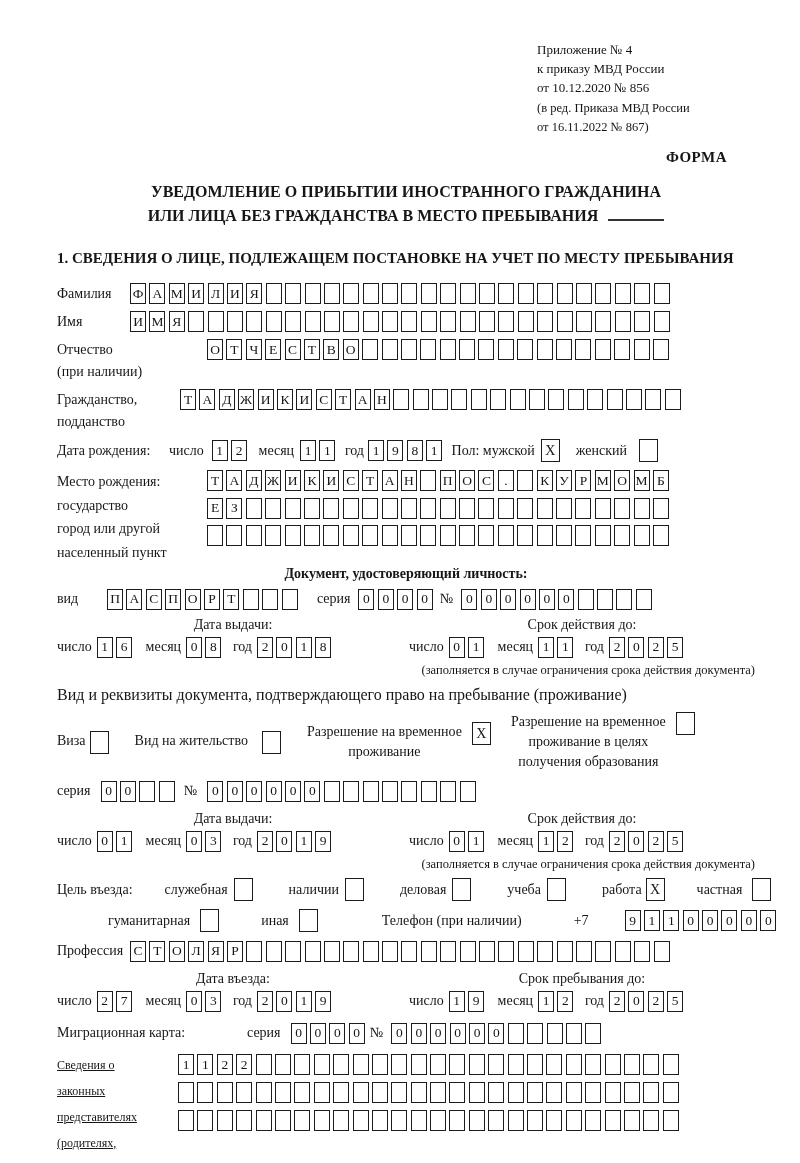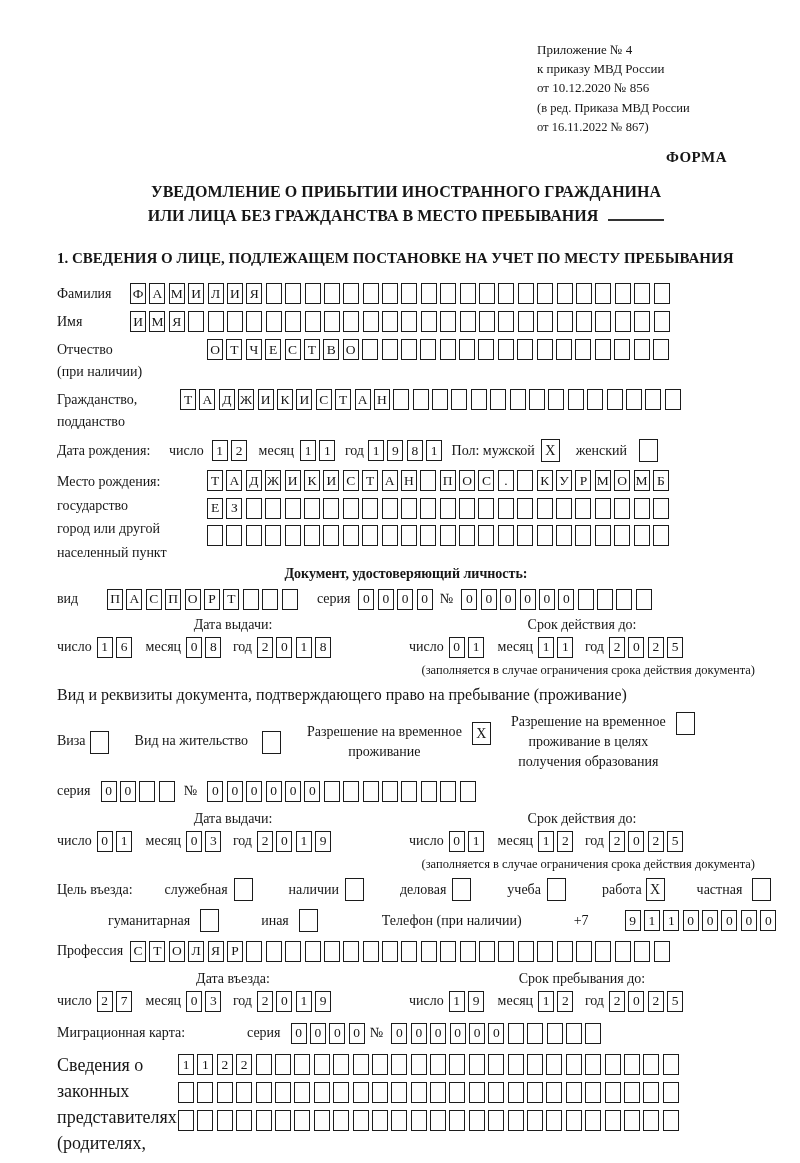--- a/index.html
+++ b/index.html
@@ -60,21 +60,21 @@
   .optlines { text-align:center; font-size:14px; line-height:20px; }
   .opt .cb { margin-left:10px; margin-top:0; }
 
   .purposerow { display:flex; align-items:center; margin-bottom:8px; flex-wrap:nowrap;gap:28px; }
   .purpose { display:flex; align-items:center; margin-right:8px; }
   .purpose .cb { margin-left:6px; }
 
   .mlabels { display:flex; flex-direction:column; }
   .mlabels div { line-height:23.5px; font-size:14px; }
   .stack3 .boxrow { margin-bottom:6.5px; }
-  .replabels div { line-height:26px; font-size:18px; }
+  .replabels div { line-height:26px; font-size:12px;text-decoration:underline; }
   .rep .boxrow { margin-bottom:7px; }
 </style>
 </head>
 <body>
 
 <div class="page">
 
   <div class="annex">
     <div>Приложение № 4</div>
     <div>к приказу МВД России</div>

